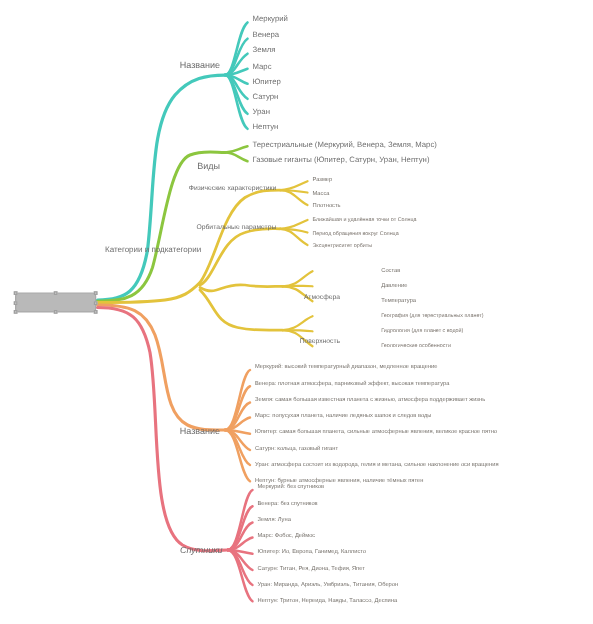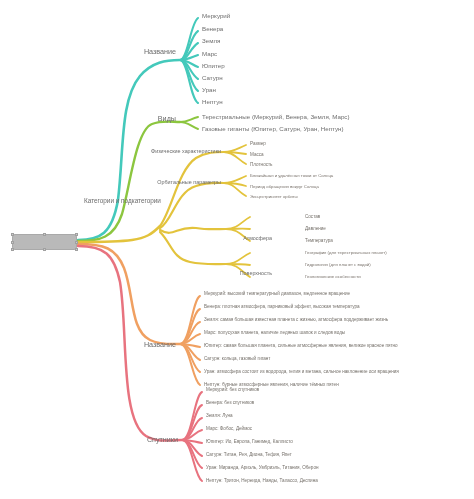--- a/index.html
+++ b/index.html
@@ -168,21 +168,21 @@
 
   <div class="node-label lvl2" style="left:202px; top:16px;">Меркурий</div>
   <div class="node-label lvl2" style="left:202px; top:29px;">Венера</div>
   <div class="node-label lvl2" style="left:202px; top:41px;">Земля</div>
   <div class="node-label lvl2" style="left:202px; top:54px;">Марс</div>
   <div class="node-label lvl2" style="left:202px; top:66px;">Юпитер</div>
   <div class="node-label lvl2" style="left:202px; top:78px;">Сатурн</div>
   <div class="node-label lvl2" style="left:202px; top:90px;">Уран</div>
   <div class="node-label lvl2" style="left:202px; top:102px;">Нептун</div>
 
-  <div class="node-label lvl1" style="left:176px; top:119px;">Виды</div>
+  <div class="node-label lvl1" style="left:176px; top:133px;">Виды</div>
 
   <div class="node-label lvl2" style="left:202px; top:117px;">Терестриальные (Меркурий, Венера, Земля, Марс)</div>
   <div class="node-label lvl2" style="left:202px; top:129px;">Газовые гиганты (Юпитер, Сатурн, Уран, Нептун)</div>
 
   <div class="node-label lvl1 mid" style="left:221px; top:152px;">Физические характеристики</div>
 
   <div class="node-label lvl2 small" style="left:250px; top:144px;">Размер</div>
   <div class="node-label lvl2 small" style="left:250px; top:155px;">Масса</div>
   <div class="node-label lvl2 small" style="left:250px; top:165px;">Плотность</div>
 
@@ -208,21 +208,21 @@
 
   <div class="node-label lvl2 small" style="left:204px; top:294px;">Меркурий: высокий температурный диапазон, медленное вращение</div>
   <div class="node-label lvl2 small" style="left:204px; top:307px;">Венера: плотная атмосфера, парниковый эффект, высокая температура</div>
   <div class="node-label lvl2 small" style="left:204px; top:320px;">Земля: самая большая известная планета с жизнью, атмосфера поддерживает жизнь</div>
   <div class="node-label lvl2 small" style="left:204px; top:333px;">Марс: полусухая планета, наличие ледяных шапок и следов воды</div>
   <div class="node-label lvl2 small" style="left:204px; top:346px;">Юпитер: самая большая планета, сильные атмосферные явления, великое красное пятно</div>
   <div class="node-label lvl2 small" style="left:204px; top:359px;">Сатурн: кольца, газовый гигант</div>
   <div class="node-label lvl2 small" style="left:204px; top:372px;">Уран: атмосфера состоит из водорода, гелия и метана, сильное наклонение оси вращения</div>
   <div class="node-label lvl2 small" style="left:204px; top:385px;">Нептун: бурные атмосферные явления, наличие тёмных пятен</div>
 
-  <div class="node-label lvl1" style="left:178px; top:440px;">Спутники</div>
+  <div class="node-label lvl1" style="left:178px; top:440px;font-style:italic;">Спутники</div>
 
   <div class="node-label lvl2 small" style="left:206px; top:390px;">Меркурий: без спутников</div>
   <div class="node-label lvl2 small" style="left:206px; top:403px;">Венера: без спутников</div>
   <div class="node-label lvl2 small" style="left:206px; top:416px;">Земля: Луна</div>
   <div class="node-label lvl2 small" style="left:206px; top:429px;">Марс: Фобос, Деймос</div>
   <div class="node-label lvl2 small" style="left:206px; top:442px;">Юпитер: Ио, Европа, Ганимед, Каллисто</div>
   <div class="node-label lvl2 small" style="left:206px; top:455px;">Сатурн: Титан, Рея, Диона, Тефия, Япет</div>
   <div class="node-label lvl2 small" style="left:206px; top:468px;">Уран: Миранда, Ариэль, Умбриэль, Титания, Оберон</div>
   <div class="node-label lvl2 small" style="left:206px; top:481px;">Нептун: Тритон, Нереида, Наяды, Талассо, Деспина</div>
 

